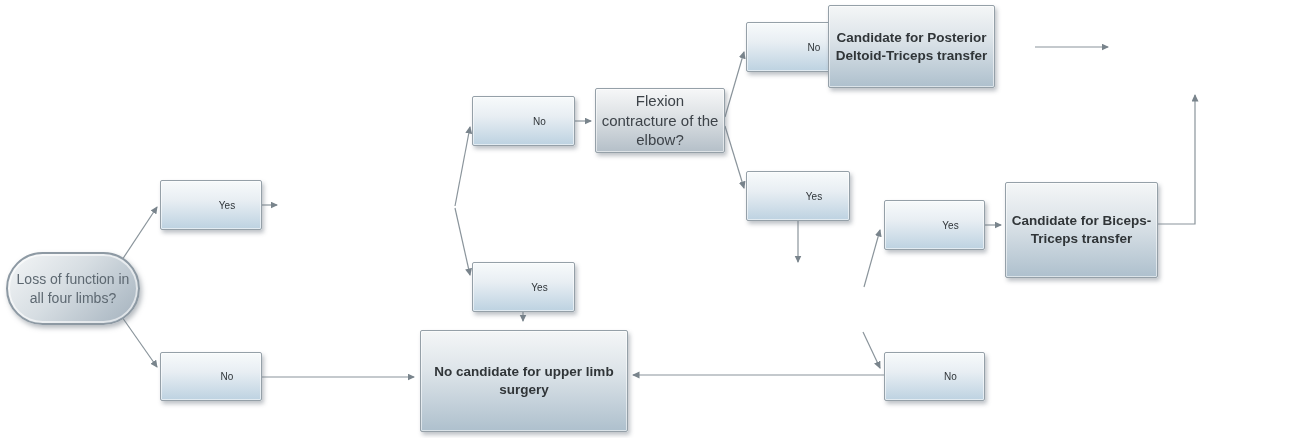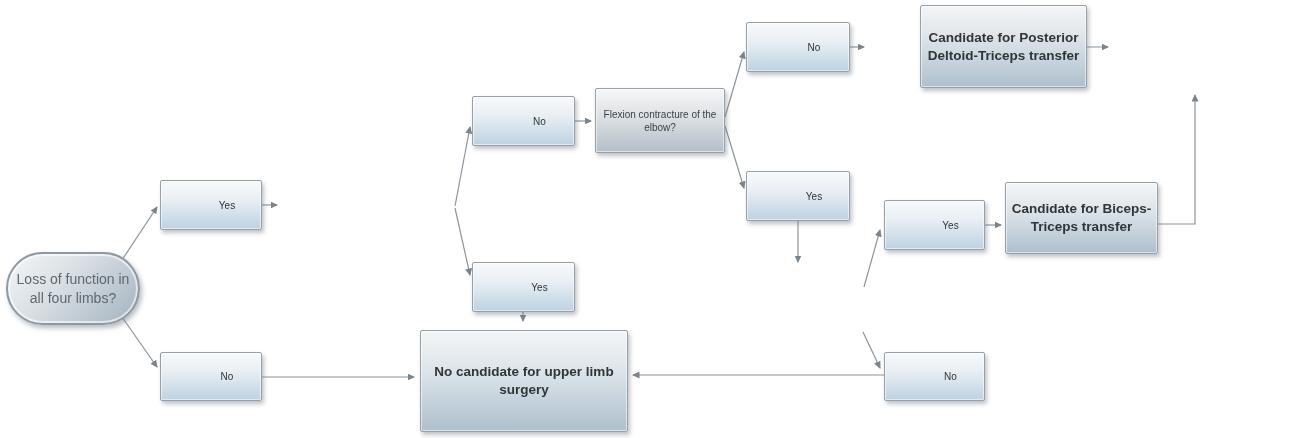--- a/index.html
+++ b/index.html
@@ -24,21 +24,21 @@
   }
   .answer{ 
     background:linear-gradient(to bottom,#f7fafb 0%,#e8eef3 40%,#bdd2e1 100%);
     color:#2f3438;
     font-size:10px;
     padding-left:36px;
   }
   .question{ 
     background:linear-gradient(to bottom,#f6f7f8 0%,#dfe3e6 40%,#b4bfc8 100%);
     color:#3d4349;
-    font-size:10px;
+    font-size:15px;
   }
   .outcome{ 
     background:linear-gradient(to bottom,#f4f6f7 0%,#dde4e9 40%,#aec0cd 100%);
     color:#303538;
     font-size:13.5px;
     font-weight:bold;
   }
   .start{ 
     border-radius:40px;
     background:linear-gradient(135deg,#f4f6f7 0%,#d6dde2 45%,#a3b1bd 100%);
@@ -91,25 +91,25 @@
   <div class="node answer" style="left:472px;top:96px;width:103px;height:50px;">No</div>
 
   <div class="node answer" style="left:472px;top:262px;width:103px;height:50px;">Yes</div>
 
   <div class="node question" style="left:595px;top:88px;width:130px;height:65px;">Flexion contracture of the elbow?</div>
 
   <div class="node answer" style="left:746px;top:22px;width:104px;height:50px;">No</div>
 
   <div class="node answer" style="left:746px;top:171px;width:104px;height:50px;">Yes</div>
 
-  <div class="node outcome" style="left:920px;top:5px;width:167px;height:83px;">Candidate for Posterior Deltoid-Triceps transfer</div>
+  <div class="node outcome" style="left:828px;top:5px;width:167px;height:83px;">Candidate for Posterior Deltoid-Triceps transfer</div>
 
 
 
   <div class="node answer" style="left:884px;top:200px;width:101px;height:50px;">Yes</div>
 
-  <div class="node outcome" style="left:1005px;top:182px;width:153px;height:72px;">Candidate for Biceps-Triceps transfer</div>
+  <div class="node outcome" style="left:1005px;top:182px;width:153px;height:96px;">Candidate for Biceps-Triceps transfer</div>
 
   <div class="node answer" style="left:884px;top:352px;width:101px;height:49px;">No</div>
 
   <div class="node outcome" style="left:420px;top:330px;width:208px;height:102px;">No candidate for upper limb surgery</div>
 
 </div>
 
 </body></html>

